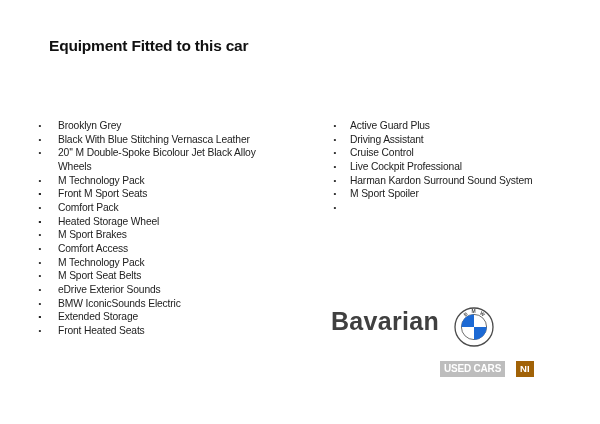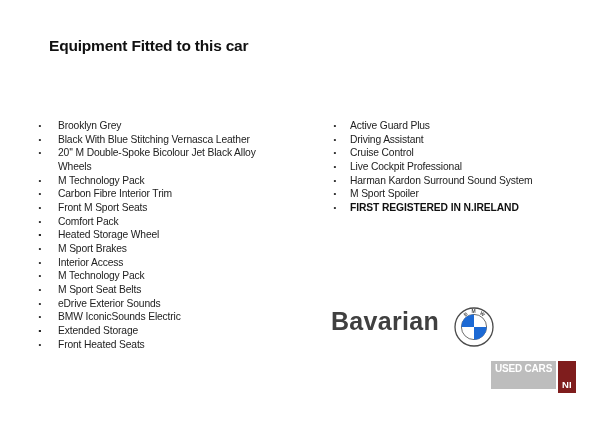--- a/index.html
+++ b/index.html
@@ -22,63 +22,63 @@
     .list li .bullet {
       position: absolute; left: 0; top: 0; width: 8px; text-align: center; font-size: 8px; color: #222;
     }
     .list li .label { letter-spacing: -0.15px; }
     .list li.bold .label { font-weight: bold; color: #111; letter-spacing: -0.1px; }
     .bavarian {
       position: absolute; left: 331px; top: 307px;
       font-size: 25px; font-weight: bold; color: #404040; letter-spacing: 0.3px;
     }
     .roundel { position: absolute; left: 454px; top: 307px; width: 40px; height: 40px; }
-    .badge { position: absolute; left: 491px; top: 361px; height: 28px; display: flex; }
+    .badge { position: absolute; left: 440px; top: 361px; height: 16px; display: flex; gap: 9px; }
     .badge .used {
       background: #bdbdbd; color: #ffffff; font-size: 10px; font-weight: bold;
       padding: 0 4px; line-height: 16px; letter-spacing: -0.2px;
     }
     .badge .ni {
-      background: #7f1d1d; color: #ffffff; font-size: 9.5px; font-weight: bold;
-      margin-left: 2px; padding: 16px 4px; line-height: 16px;
+      background: #a16207; color: #ffffff; font-size: 9.5px; font-weight: bold;
+      margin-left: 2px; padding: 0 4px; line-height: 16px;
     }
   </style>
 </head>
 <body>
 
 <h1 class="title">Equipment Fitted to this car</h1>
 
 <ul class="list left">
     <li><span class="bullet">•</span><span class="label">Brooklyn Grey</span></li>
     <li><span class="bullet">•</span><span class="label">Black With Blue Stitching Vernasca Leather</span></li>
     <li><span class="bullet">•</span><span class="label">20'' M Double-Spoke Bicolour Jet Black Alloy Wheels</span></li>
     <li><span class="bullet">•</span><span class="label">M Technology Pack</span></li>
-    <li><span class="bullet">•</span><span class="label">Carbon Fibre Interior Trim</span></li>
+    <li><span class="bullet">•</span></li>
     <li><span class="bullet">•</span><span class="label">Front M Sport Seats</span></li>
     <li><span class="bullet">•</span><span class="label">Comfort Pack</span></li>
     <li><span class="bullet">•</span></li>
     <li><span class="bullet">•</span><span class="label">Heated Storage Wheel</span></li>
     <li><span class="bullet">•</span><span class="label">M Sport Brakes</span></li>
-    <li><span class="bullet">•</span><span class="label">Interior Access</span></li>
+    <li><span class="bullet">•</span><span class="label">Comfort Access</span></li>
     <li><span class="bullet">•</span><span class="label">M Technology Pack</span></li>
     <li><span class="bullet">•</span><span class="label">M Sport Seat Belts</span></li>
     <li><span class="bullet">•</span><span class="label">eDrive Exterior Sounds</span></li>
     <li><span class="bullet">•</span><span class="label">BMW IconicSounds Electric</span></li>
     <li><span class="bullet">•</span></li>
     <li><span class="bullet">•</span><span class="label">Extended Storage</span></li>
     <li><span class="bullet">•</span><span class="label">Front Heated Seats</span></li>
   </ul>
 <ul class="list right">
     <li><span class="bullet">•</span><span class="label">Active Guard Plus</span></li>
     <li><span class="bullet">•</span><span class="label">Driving Assistant</span></li>
     <li><span class="bullet">•</span><span class="label">Cruise Control</span></li>
     <li><span class="bullet">•</span><span class="label">Live Cockpit Professional</span></li>
     <li><span class="bullet">•</span><span class="label">Harman Kardon Surround Sound System</span></li>
     <li><span class="bullet">•</span><span class="label">M Sport Spoiler</span></li>
-    <li class="bold"><span class="bullet">•</span><span class="label">FIRST REGISTERED IN N.IRELAND</span></li>
+    <li class="bold"><span class="bullet">•</span></li>
   </ul>
 
 <div class="bavarian">Bavarian</div>
 
 <svg class="roundel" viewBox="0 0 40 40">
   <circle cx="20" cy="20" r="19" fill="#ffffff" stroke="#4a4a4a" stroke-width="1.3"></circle>
   <circle cx="20" cy="20" r="12.6" fill="#ffffff" stroke="#4a4a4a" stroke-width="0.8"></circle>
   <path d="M20 20 L20 7.4 A12.6 12.6 0 0 0 7.4 20 Z" fill="#1c69d4"></path>
   <path d="M20 20 L32.6 20 A12.6 12.6 0 0 1 20 32.6 Z" fill="#1c69d4"></path>
   <text x="11.2" y="9.8" font-size="5" font-weight="bold" fill="#4a4a4a" transform="rotate(-38 11.2 9.8)" font-family="Liberation Sans, sans-serif">B</text>

